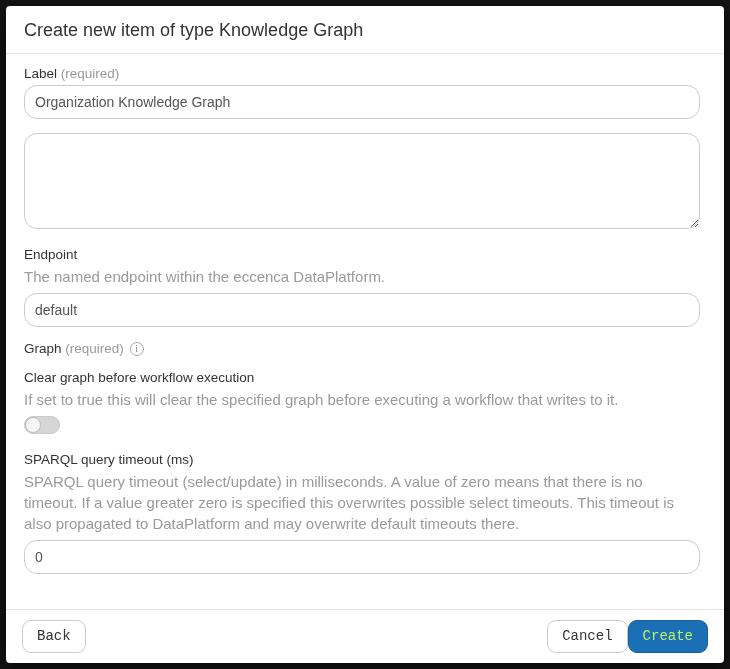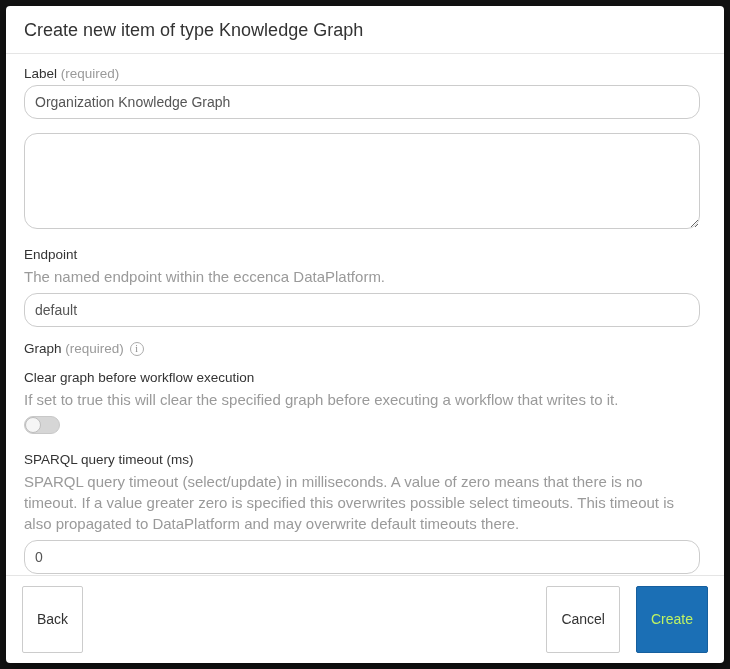--- a/index.html
+++ b/index.html
@@ -129,40 +129,40 @@
       border: 1px solid #bdbdbd;
     }
     .dialog-footer {
       border-top: 1px solid #e5e5e5;
       padding: 10px 16px;
       display: flex;
       align-items: center;
     }
     .btn {
       font-size: 14px;
-      padding: 24px 14px;
-      border-radius: 2px;
+      padding: 7px 14px;
+      border-radius: 9px;
       cursor: pointer;
-      font-family: Liberation Sans, sans-serif;
+      font-family: Liberation Mono, monospace;
       line-height: 1.2;
     }
     .btn-default {
       background: #fff;
       border: 1px solid #ccc;
       color: #333;
     }
     .btn-primary {
       background: #1b6fb5;
       border: 1px solid #165f9e;
       color: #bef264;
     }
     .footer-right {
       margin-left: auto;
       display: flex;
-      gap: 16px;
+      gap: 0;
     }
     
     .bg-hint {
       position: absolute;
       left: 0;
       top: 0;
       width: 100%;
       height: 100%;
       pointer-events: none;
     }

